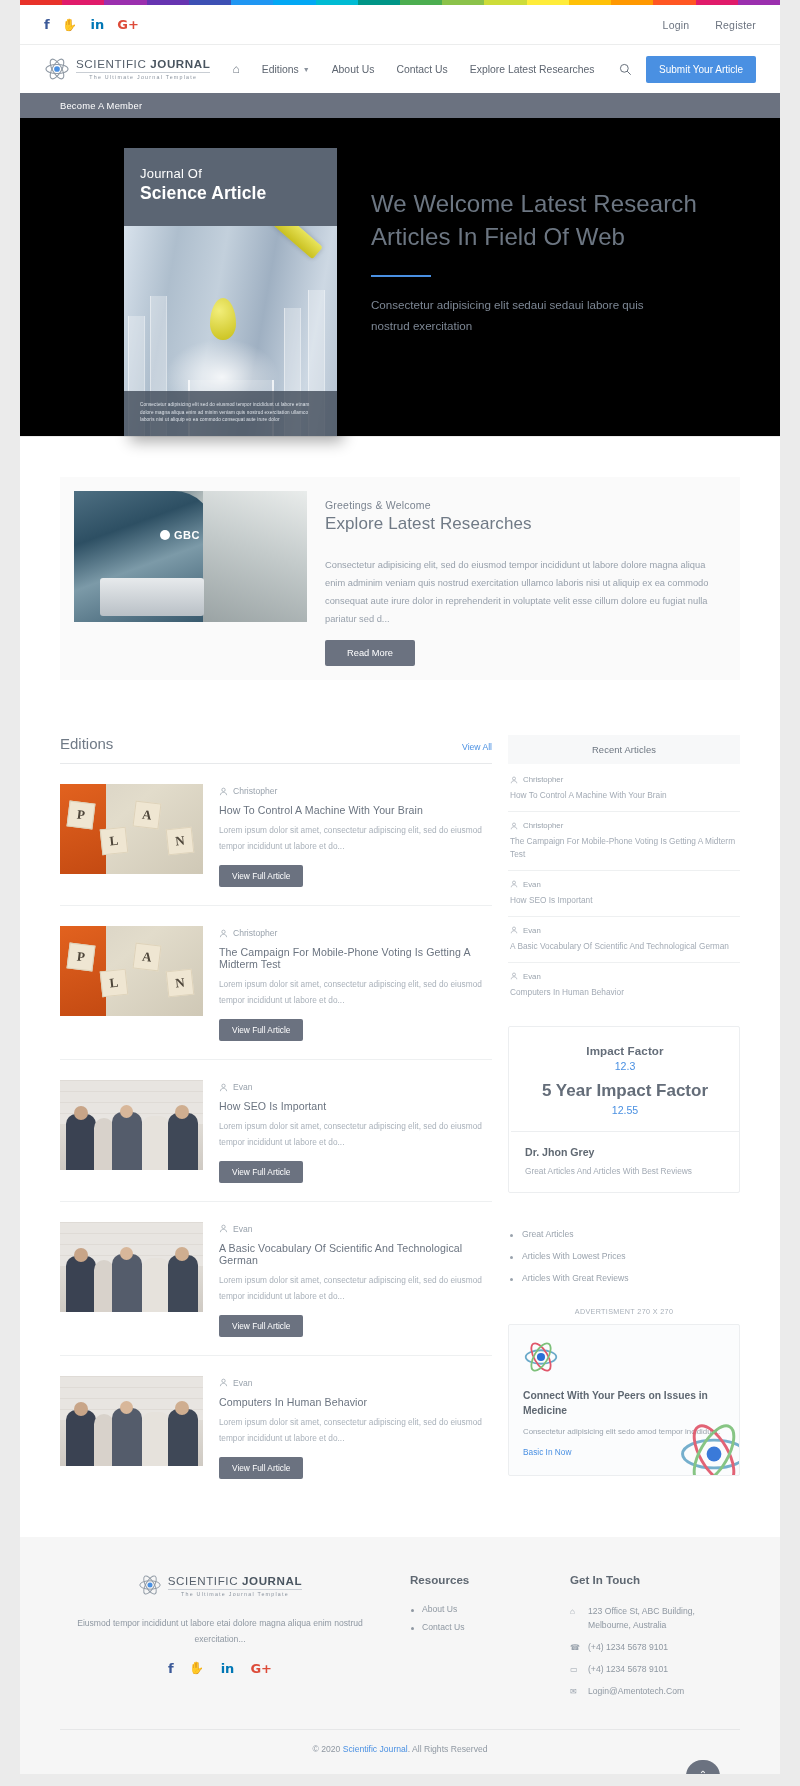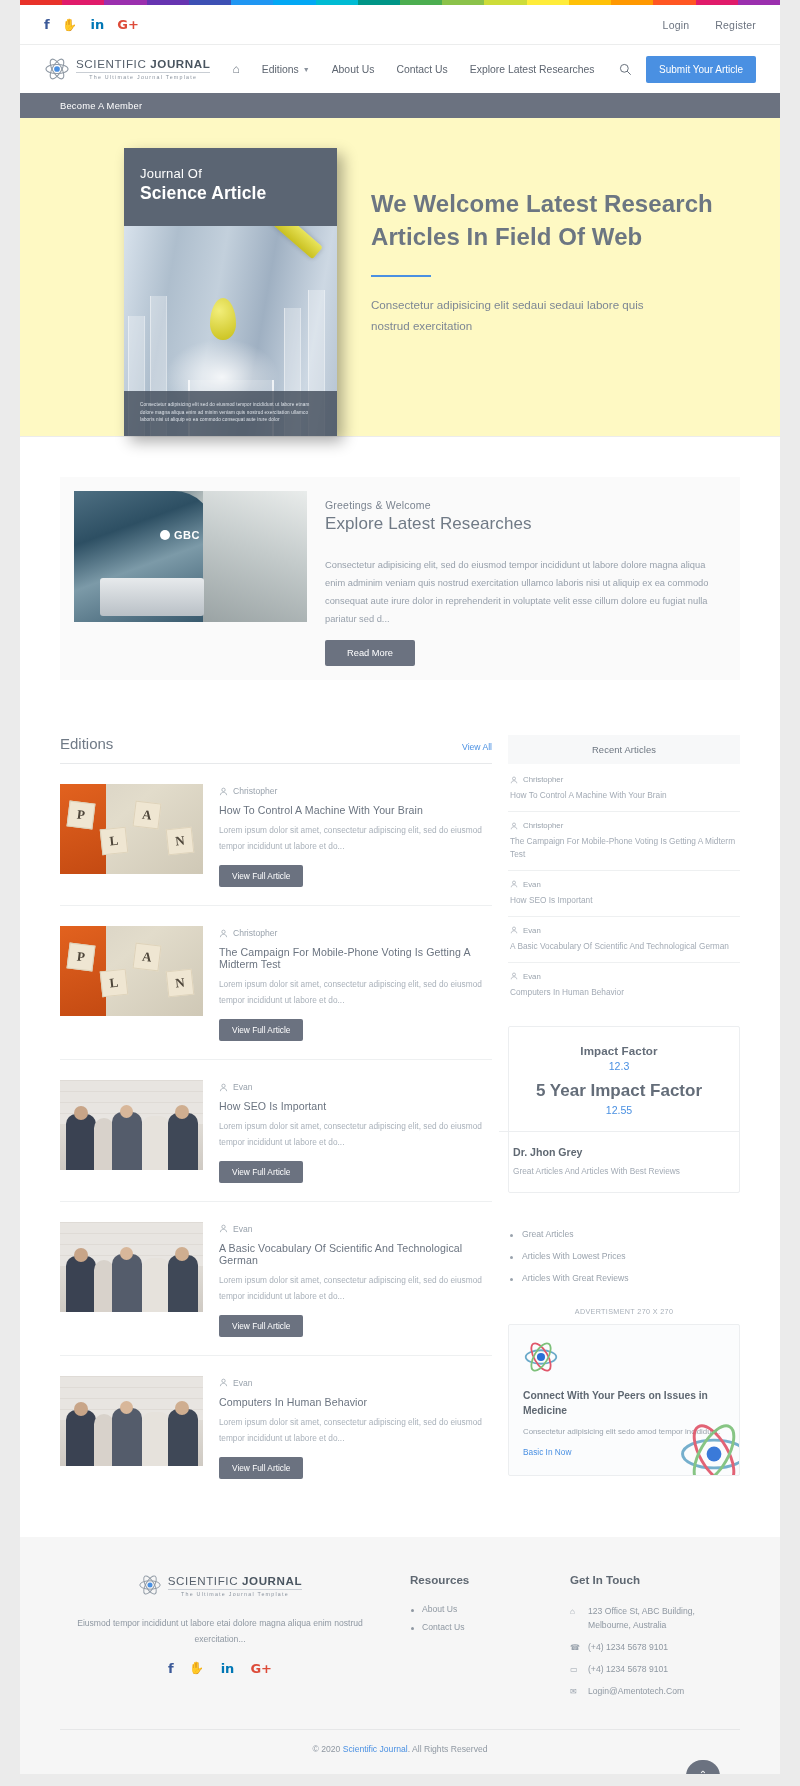--- a/index.html
+++ b/index.html
@@ -72,21 +72,21 @@
   }
 
   
   .memberbar {
     background: #6b7280; height: 25px; display: flex; align-items: center;
     padding: 0 40px; color: #fff; font-size: 9.4px; letter-spacing: .2px;
   }
 
   
   .hero {
-    background: #fef9c3; padding: 30px 0 0 0; position: relative;
+    background: #000000; padding: 30px 0 0 0; position: relative;
     border-bottom: 1px solid #ececec; min-height: 260px;
     display: flex; align-items: center;
   }
   .hero-inner { display: flex; width: 100%; padding: 0 22px; }
   .cover-wrap { width: 215px; margin-left: 82px; position: relative; z-index: 3; }
   .cover {
     width: 213px; height: 288px; position: relative; overflow: hidden;
     box-shadow: 6px 6px 14px rgba(0,0,0,.32);
     background: linear-gradient(180deg,#5b6573 0%, #5b6573 27%, #b7c4d2 27%, #9fb1c4 60%, #c6d2de 100%);
   }
@@ -125,21 +125,21 @@
     position: absolute; bottom: 0; width: 17px; background: rgba(255,255,255,.3);
     border-left: 1px solid rgba(255,255,255,.45); border-right: 1px solid rgba(255,255,255,.3);
   }
   .cover-caption {
     position: absolute; left: 0; right: 0; bottom: 0; padding: 10px 16px 12px 16px;
     background: rgba(60,70,84,.78); color: #dfe4ea; font-size: 4.6px;
     line-height: 1.65; letter-spacing: .15px;
   }
   .hero-text { flex: 1; padding: 40px 16px 0 32px; }
   .hero-title {
-    font-size: 24px; line-height: 1.36; color: #6c7682; font-weight: bold;
+    font-size: 24px; line-height: 1.36; color: #6c7682; font-weight: normal;
     letter-spacing: .1px;
   }
   .hero-rule { width: 60px; height: 2px; background: #4a90e2; margin: 22px 0 18px 0; }
   .hero-sub { font-size: 11.6px; color: #7d8794; line-height: 1.75; max-width: 300px; }
 
   
   .greet-outer { padding: 40px 40px 0 40px; background: #fff; }
   .greet {
     background: #fafafa; display: flex; padding: 14px; gap: 18px;
   }
@@ -236,21 +236,21 @@
     text-align: center; letter-spacing: .1px;
   }
   .rlist { padding-top: 2px; }
   .ritem { padding: 9px 2px 9px 2px; border-bottom: 1px solid #eef0f1; }
   .ritem:last-child { border-bottom: none; }
   .r-by { display: flex; align-items: center; gap: 5px; font-size: 7.8px; color: #9aa3ad; }
   .r-title { font-size: 8.3px; color: #a3abb5; line-height: 1.55; margin-top: 5px; }
 
   .impact {
     border: 1px solid #eceef0; border-radius: 2px; background: #fff;
-    padding: 17px 14px 14px 4px; text-align: center;
+    padding: 17px 14px 14px 16px; text-align: center;
   }
   .if-t { font-size: 11.6px; color: #646d79; font-weight: bold; letter-spacing: .1px; }
   .if-v { font-size: 10.6px; color: #4a90e2; margin-top: 3px; }
   .if-t2 { font-size: 17px; color: #646d79; font-weight: bold; margin-top: 9px; }
   .if-v2 { font-size: 10.6px; color: #4a90e2; margin-top: 3px; }
   .if-sep { height: 1px; background: #eceef0; margin: 15px -14px 14px -14px; }
   .if-name { font-size: 10.6px; color: #5f6872; font-weight: bold; text-align: left; }
   .if-desc { font-size: 8.3px; color: #a3abb5; line-height: 1.75; margin-top: 6px; text-align: left; }
 
   .notice { padding-top: 12px; }

